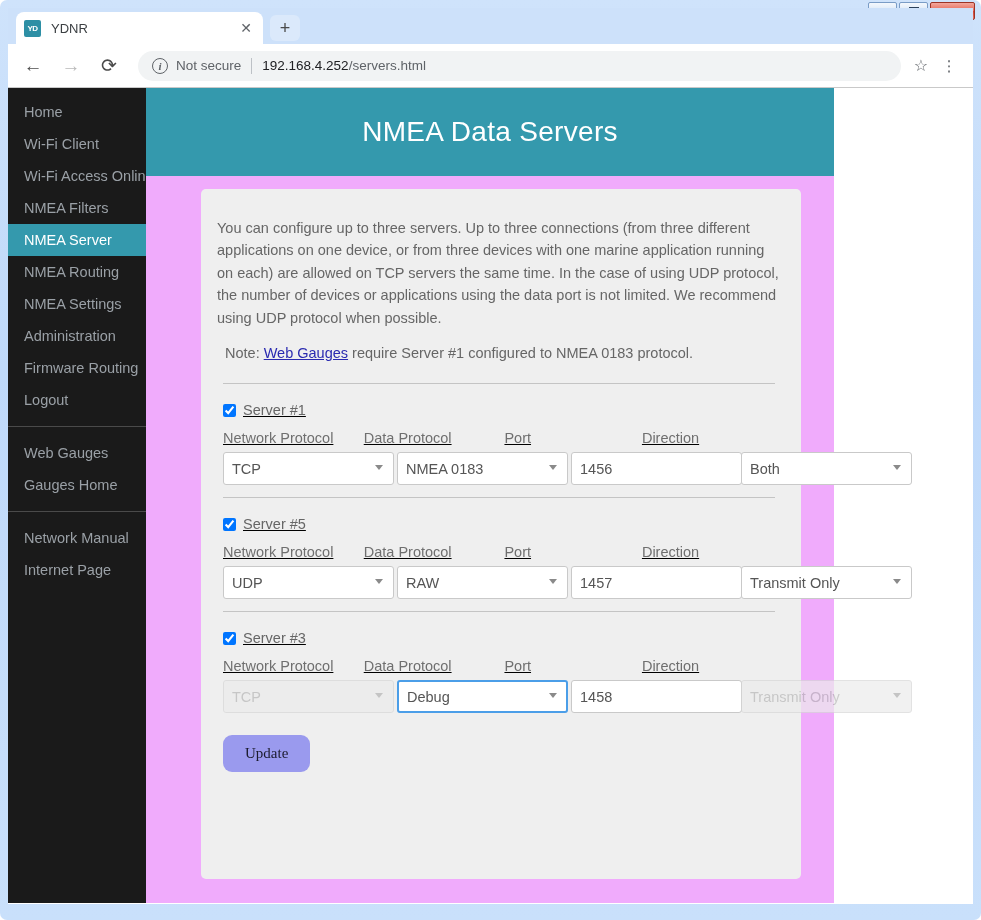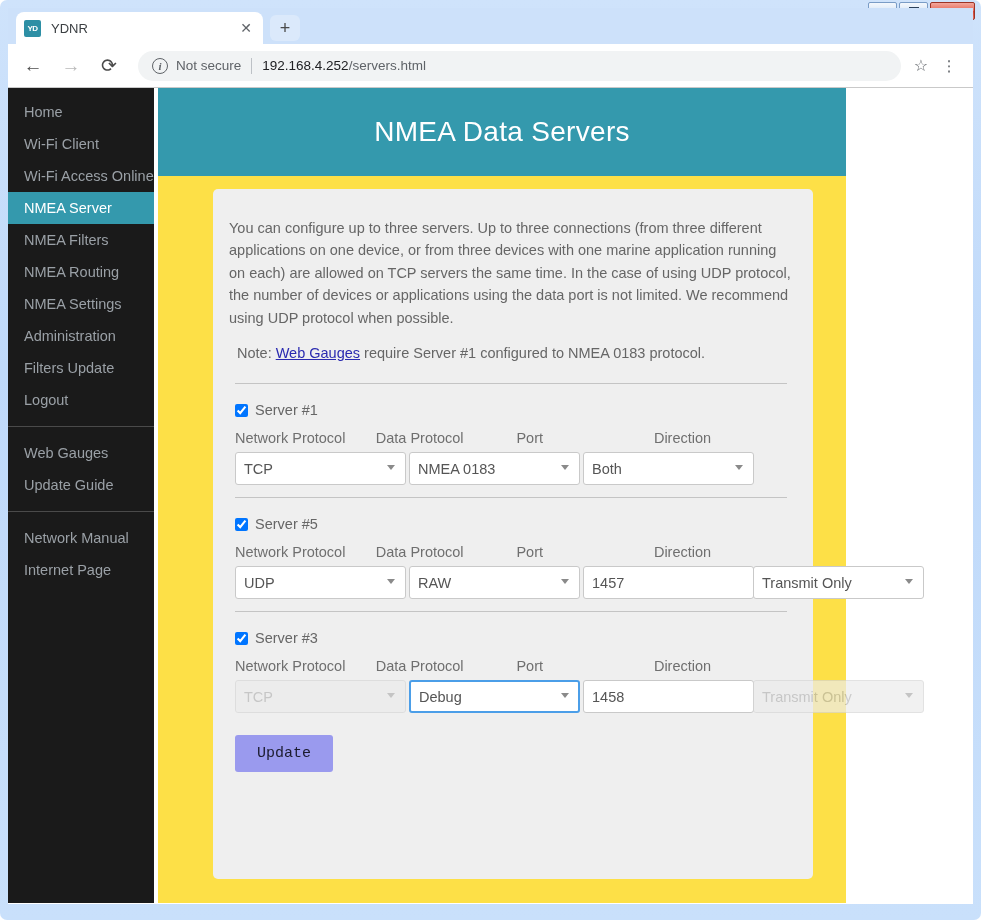--- a/index.html
+++ b/index.html
@@ -151,23 +151,23 @@
   }
   .nav-item.active {
     background: #3499ad; color: #ffffff;
   }
   .nav-sep {
     height: 1px; background: #4a4a4a;
     margin: 10px 0 10px 0;
   }
   
   #content {
-    position: absolute; left: 150px; top: 0;
+    position: absolute; left: 138px; top: 0;
     width: 688px; height: 815px;
-    background: #fde047;
+    background: #f0abfc;
   }
   #page-header {
     height: 88px; background: #3499ad;
     display: flex; align-items: center; justify-content: center;
   }
   #page-title {
     color: #ffffff; font-size: 28px; font-weight: normal;
     letter-spacing: 0.3px;
   }
   #panel {
@@ -185,21 +185,21 @@
   #note {
     color: #666666; font-size: 14.5px; margin: 0 0 22px 8px;
   }
   #note a, .link {
     color: #2a2ab0; text-decoration: underline;
   }
   hr.sep {
     border: none; border-top: 1px solid #c4c4c4;
     margin: 12px 6px 18px 6px;
   }
-  .server-block { margin-bottom: 2px; }
+  .server-block { margin-bottom: 2px; text-decoration: underline; }
   .server-check {
     display: flex; align-items: center;
     color: #666666; font-size: 14.5px;
     margin: 0 0 12px 6px;
   }
   .server-check input[type=checkbox] {
     width: 13px; height: 13px; margin: 0 7px 0 0;
   }
   .field-labels, .field-row {
     display: flex; margin-left: 6px;
@@ -235,23 +235,23 @@
   select.fld.disabled, .selwrap.disabled select.fld {
     background: #ececec; color: #b6b6b6; border-color: #d6d6d6;
   }
   .selwrap.disabled .arrow { border-top-color: #c4c4c4; }
   .selwrap.focused select.fld {
     border: 2px solid #4b9ee8; color: #555;
   }
   #update-btn {
     margin: 20px 0 16px 6px;
     background: #9a9aee;
-    border: none; border-radius: 3px;
+    border: none; border-radius: 9px;
     color: #1b1b2e; font-size: 15px;
-    font-family: Liberation Mono, monospace;
+    font-family: Liberation Serif, serif;
     padding: 10px 22px;
   }
 </style>
 </head>
 <body>
 
 <div id="window-frame">
 
   <div id="titlebar">
     <div id="window-controls">
@@ -290,30 +290,30 @@
       <div id="star-icon">☆</div>
       <div id="menu-icon">⋮</div>
     </div>
 
     <div id="viewport">
 
       <div id="sidebar">
           <div class="nav-item">Home</div>
           <div class="nav-item">Wi-Fi Client</div>
           <div class="nav-item">Wi-Fi Access Online</div>
+          <div class="nav-item">NMEA Filters</div>
           <div class="nav-item active">NMEA Server</div>
-          <div class="nav-item">NMEA Filters</div>
           <div class="nav-item">NMEA Routing</div>
           <div class="nav-item">NMEA Settings</div>
           <div class="nav-item">Administration</div>
-          <div class="nav-item">Filters Update</div>
+          <div class="nav-item">Firmware Routing</div>
           <div class="nav-item">Logout</div>
           <div class="nav-sep"></div>
           <div class="nav-item">Web Gauges</div>
-          <div class="nav-item">Update Guide</div>
+          <div class="nav-item">Gauges Home</div>
           <div class="nav-sep"></div>
           <div class="nav-item">Network Manual</div>
           <div class="nav-item">Internet Page</div>
         </div>
 
       <div id="content">
         <div id="page-header">
           <div id="page-title">NMEA Data Servers</div>
         </div>
 
@@ -331,20 +331,21 @@
                 </label>
                 <div class="field-labels">
                   <div class="col-np">Network Protocol</div>
                   <div class="col-dp">Data Protocol</div>
                   <div class="col-pt">Port</div>
                   <div class="col-dir">Direction</div>
                 </div>
                 <div class="field-row">
                   <div class="col-np"><span class="selwrap"><select class="fld"><option>TCP</option></select><span class="arrow"></span></span></div>
                   <div class="col-dp"><span class="selwrap"><select class="fld"><option>NMEA 0183</option></select><span class="arrow"></span></span></div>
+                  <div class="col-pt"><input type="text" class="fld" value="1456" style=""></div>
                   <div class="col-dir"><span class="selwrap"><select class="fld"><option>Both</option></select><span class="arrow"></span></span></div>
                 </div>
               </div>
               <hr class="sep">
               <div class="server-block">
                 <label class="server-check">
                   <input type="checkbox" checked="" style="">
                   <span>Server #5</span>
                 </label>
                 <div class="field-labels">

